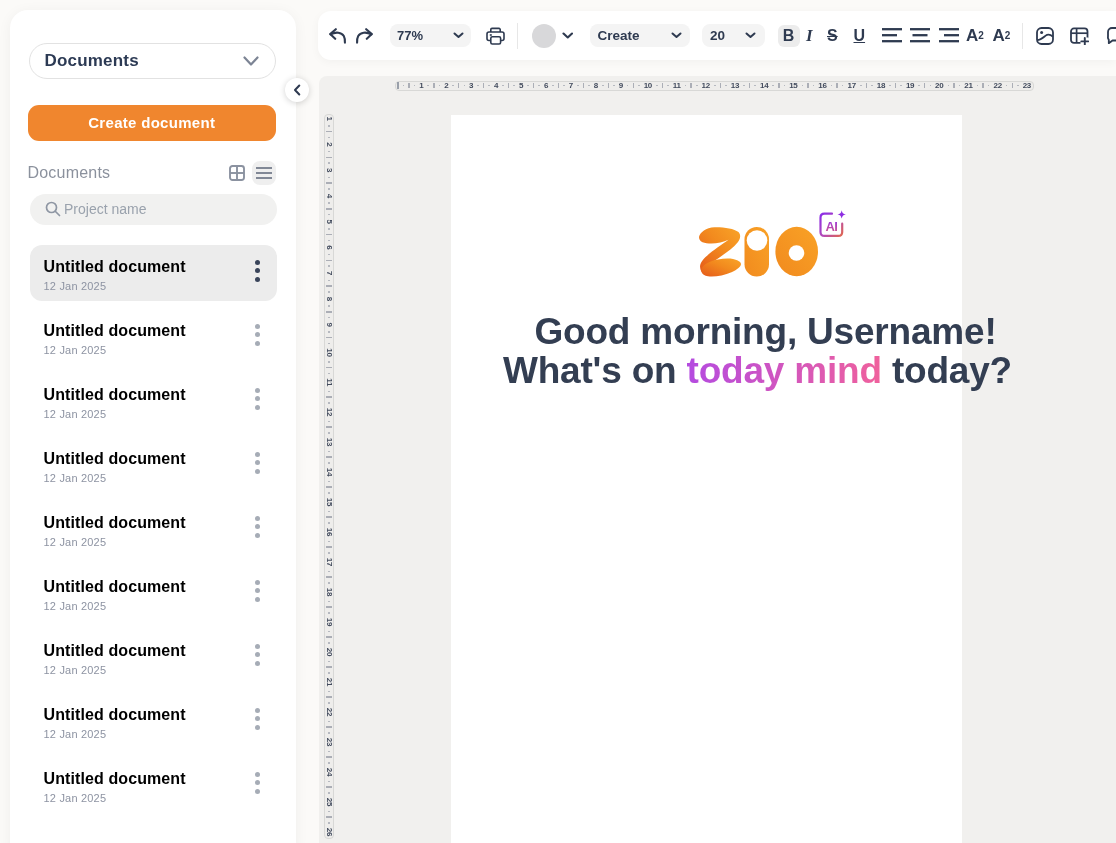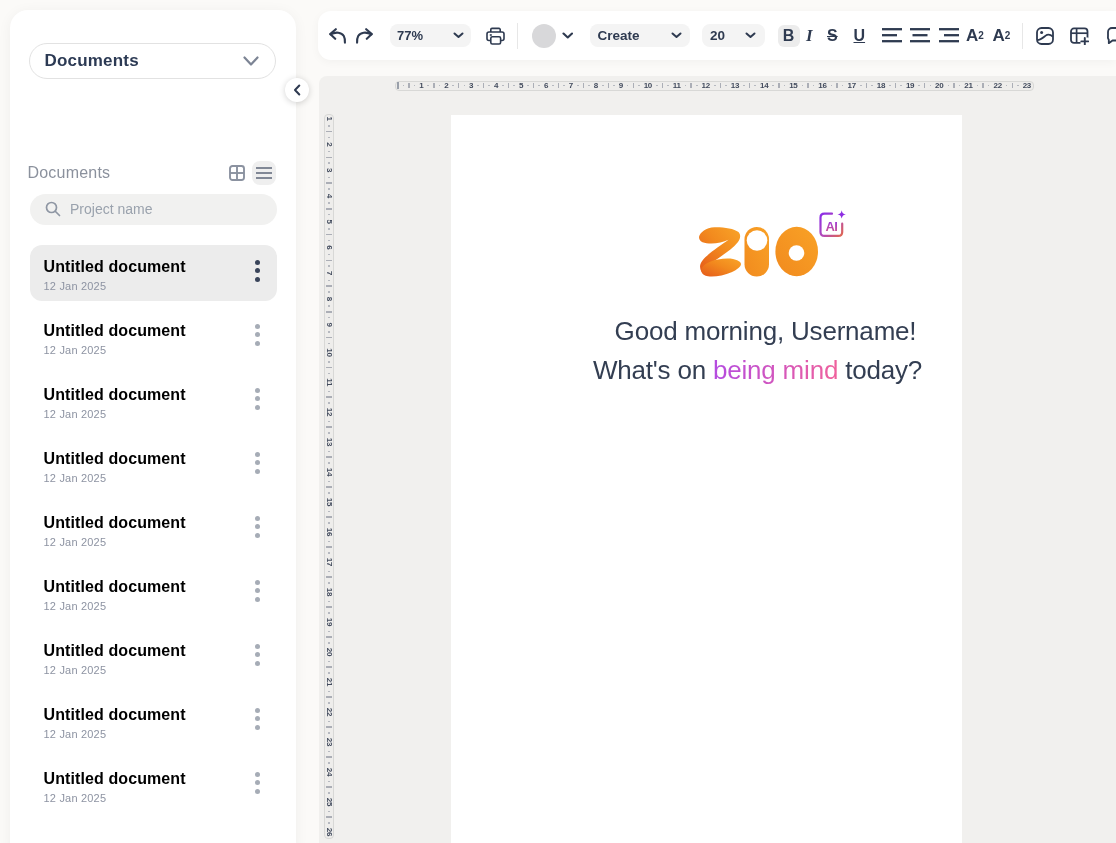--- a/index.html
+++ b/index.html
@@ -8,21 +8,21 @@
 
 .sidebar{position:absolute;left:10px;top:10px;width:286px;height:853px;background:#fff;border-radius:18px;box-shadow:0 2px 14px rgba(0,0,0,.05)}
 .sel{position:absolute;left:18.5px;top:32.5px;width:247.5px;height:36.5px;border:1.5px solid #e2e2e2;border-radius:18px;background:#fff;display:flex;align-items:center;justify-content:space-between;padding:0 16px 0 15px}
 .sel .t{font-size:17px;font-weight:bold;color:#2c3a54;letter-spacing:.2px}
 .collapse{position:absolute;left:284.5px;top:78px;width:24px;height:24px;border-radius:50%;background:#fff;box-shadow:0 1px 6px rgba(0,0,0,.18);display:flex;align-items:center;justify-content:center;z-index:5}
 .create{position:absolute;left:17.5px;top:95px;width:248.5px;height:35.5px;border-radius:11px;background:#f0862e;color:#fff;font-size:15px;font-weight:bold;letter-spacing:.3px;display:flex;align-items:center;justify-content:center}
 .dlabel{position:absolute;left:17.5px;top:154px;font-size:16px;color:#8b919d;letter-spacing:.2px}
 .gridicon{position:absolute;left:219px;top:155px;height:16px}
 .listbtn{position:absolute;left:242px;top:150.5px;width:24px;height:24px;background:#efefef;border-radius:8px;display:flex;align-items:center;justify-content:center}
 .search{position:absolute;left:19.5px;top:183.5px;width:247px;height:31px;border-radius:15.5px;background:#f1f1f0;display:flex;align-items:center;padding-left:15.5px}
-.search .ph{font-size:14px;color:#9aa2ad;margin-left:9px}
+.search .ph{font-size:14px;color:#9aa2ad;margin-left:3px}
 .items{position:absolute;left:19.5px;top:234.5px;width:247px}
 .item{position:relative;width:247px;height:56px;margin-bottom:8px;border-radius:12px;padding:12.5px 0 0 14px}
 .item.on{background:#ececec}
 .item .ti{font-size:16px;font-weight:bold;color:#000000;line-height:20px;letter-spacing:.1px}
 .item .da{font-size:11px;color:#8d93a2;margin-top:3px;letter-spacing:.2px}
 .dots{position:absolute;right:17px;top:15px;display:flex;flex-direction:column;gap:3.6px}
 .dots i{width:5px;height:5px;border-radius:50%;background:#a6acb6}
 .item.on .dots i{background:#39445a}
 
 .toolbar{position:absolute;left:318px;top:11px;width:798px;height:49px;background:#fff;border-radius:13px 0 0 13px;box-shadow:0 2px 10px rgba(0,0,0,.04)}
@@ -37,32 +37,33 @@
 .ruler{display:flex;align-items:center;background:#eeedeb;border:1px solid #d8d8d6;border-radius:4px;height:10px;padding:0 1.5px;width:max-content}
 .ruler .n{font-size:8px;font-weight:bold;color:#434c5e;line-height:1;letter-spacing:-0.2px;flex:none}
 .ruler .tk{width:1.5px;height:5.5px;background:#abaeb6;flex:none}
 .ruler .tall{width:1.5px;height:7px;background:#9aa0aa;flex:none}
 .ruler .dt{width:1.5px;height:1.5px;background:#b6b9c0;flex:none}
 .hruler{position:absolute;left:394.5px;top:80.5px}
 .hruler.ruler{gap:4.05px}
 .vruler{position:absolute;left:334px;top:114px;transform:rotate(90deg);transform-origin:0 0}
 .vruler.ruler{gap:4.25px}
 
-.h1{position:absolute;left:0;top:197px;width:629px;text-align:center;font-size:26px;font-weight:normal;color:#333e52;line-height:39px;letter-spacing:-0.2px}
+.h1{position:absolute;left:0;top:197px;width:629px;text-align:center;font-size:37px;font-weight:bold;color:#333e52;line-height:39px;letter-spacing:-0.2px}
 .l2{position:relative;left:-8px}
 .grad{background:linear-gradient(90deg,#b44be0,#f0619c);-webkit-background-clip:text;background-clip:text;color:transparent}
 .sub{position:absolute;left:-3px;top:283px;width:629px;text-align:center;font-size:14.2px;font-weight:bold;color:#9aa0aa;line-height:19.5px;letter-spacing:.2px}
 </style></head><body>
 <div class="sidebar">
 <div class="sel">
       <span class="t">Documents</span>
       <svg width="16" height="10" viewBox="0 0 16 10">
         <path d="M1.5 1.5 L8.0 8.5 L14.5 1.5" fill="none" stroke="#7c8494" stroke-width="2.2" stroke-linecap="round" stroke-linejoin="round"></path>
       </svg>
     </div>
+<div class="create">Create document</div>
 <div class="dlabel">Documents</div>
 <div class="gridicon"><svg width="16" height="16" viewBox="0 0 16 16">
         <rect x="1" y="1" width="14" height="14" rx="2.5" fill="none" stroke="#8b92a0" stroke-width="1.9"></rect>
         <line x1="8" y1="1" x2="8" y2="15" stroke="#8b92a0" stroke-width="1.9"></line>
         <line x1="1" y1="8" x2="15" y2="8" stroke="#8b92a0" stroke-width="1.9"></line>
       </svg></div>
 <div class="listbtn">
       <svg width="16" height="12" viewBox="0 0 16 12">
         <line x1="0" y1="1" x2="16" y2="1" stroke="#818896" stroke-width="2"></line>
         <line x1="0" y1="6" x2="16" y2="6" stroke="#818896" stroke-width="2"></line>
@@ -490,13 +491,13 @@
 <path d="M2 29 C3 24.3 9 19.4 17.5 19.2 C27 19 37 20.5 41.5 24 C44 26.6 43.6 30.8 40.8 34.2 C33.5 43.2 19 51 10.5 58 C8 60.2 5.5 62 4.5 64 C2.3 60 2.6 56.2 5.3 52.7 C11 45.2 24 37.5 31.5 31.8 C24 35.6 12 36.4 5.5 34.2 C3 33.2 2 31 2 29 Z" fill="url(#og)"></path>
 <path d="M4.5 64 C3.5 60.5 6.5 56.5 12 54.2 C19 51.2 29 49.8 36 51 C41 52 44 54 44 56 C44 58.5 40.5 61.5 34.5 64.2 C27 67.5 17 69.3 11 68.3 C7.5 67.6 5.2 66.2 4.5 64 Z" fill="url(#og)"></path>
 <rect x="47.5" y="19" width="24.5" height="49.5" rx="12.2" fill="url(#og2)"></rect>
 <circle cx="60" cy="32.5" r="10.3" fill="#fff"></circle>
 <ellipse cx="99.7" cy="43.5" rx="21.3" ry="24.7" fill="url(#og2)"></ellipse>
 <circle cx="99.5" cy="45" r="7.8" fill="#fff"></circle>
 <path d="M135 5.7 L127.5 5.7 Q123.5 5.7 123.5 9.7 L123.5 23.9 Q123.5 27.9 127.5 27.9 L141.2 27.9 Q145.2 27.9 145.2 23.9 L145.2 15.7" fill="none" stroke="url(#pg)" stroke-width="2.2" stroke-linecap="round"></path>
 <text x="128.6" y="22.8" font-family="Liberation Sans,sans-serif" font-size="13" font-weight="bold" letter-spacing="-0.8" fill="url(#pgt)">AI</text>
 <path d="M144.7 2.2 C145.4 5.1 146 5.7 148.9 6.4 C146 7.1 145.4 7.7 144.7 10.6 C144 7.7 143.4 7.1 140.5 6.4 C143.4 5.7 144 5.1 144.7 2.2 Z" fill="#8d2de2"></path>
 </svg></div>
-<div class="h1">Good morning, Username!<br><span class="l2">What's on <span class="grad">being mind</span> today?</span></div>
+<div class="h1">Good morning, Username!<br><span class="l2">What's on <span class="grad">today mind</span> today?</span></div>
 </div>
 </body></html>

